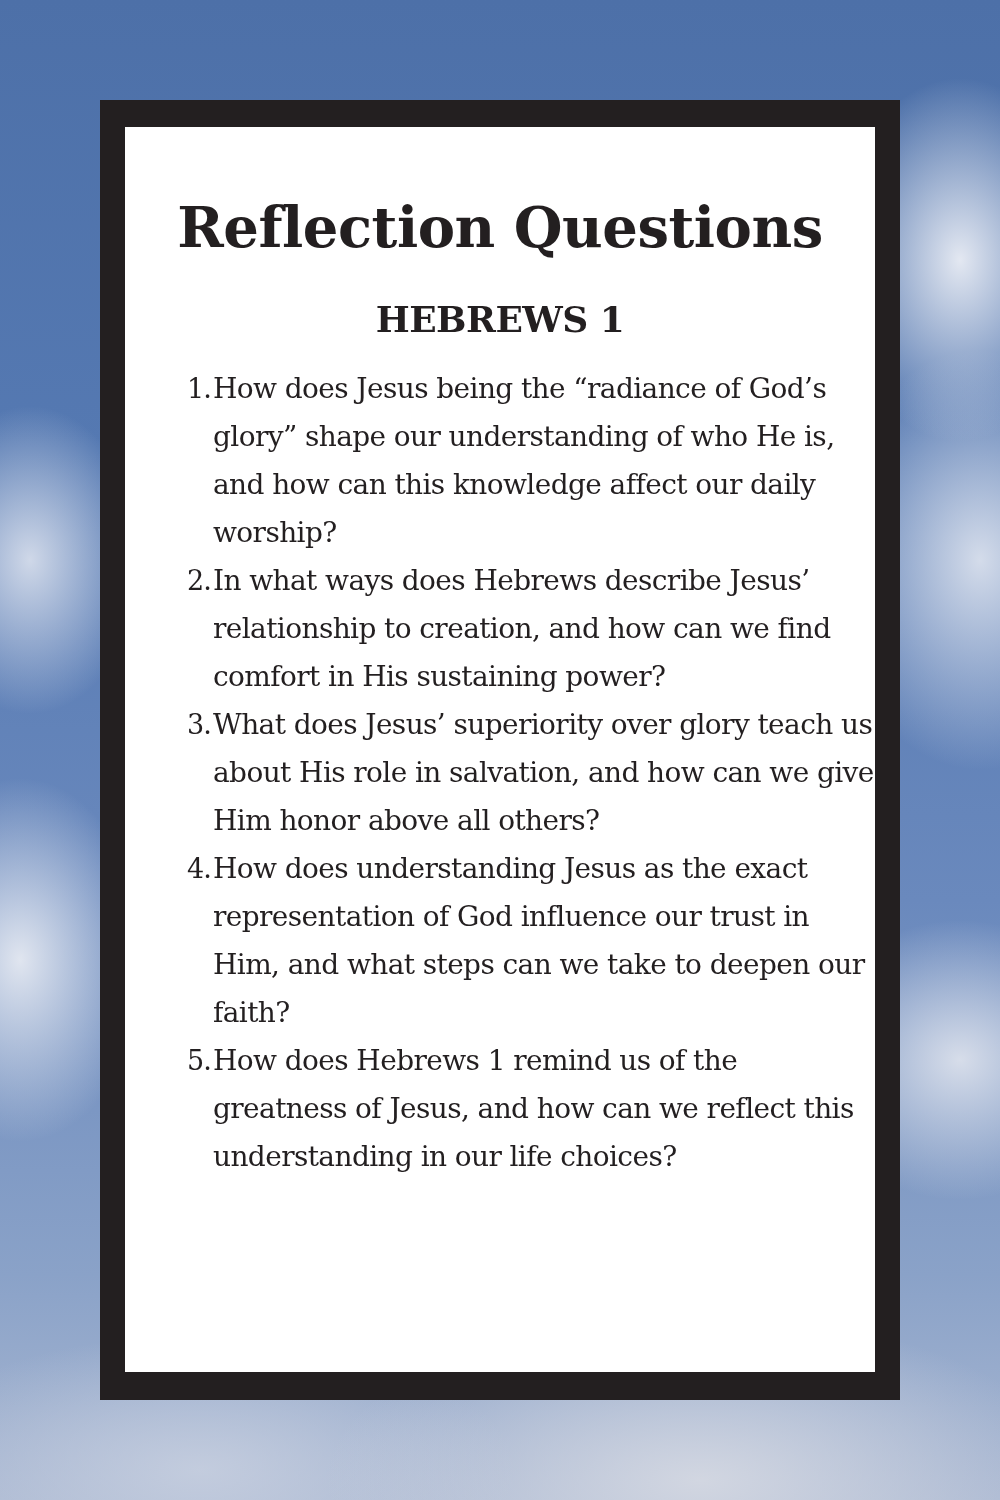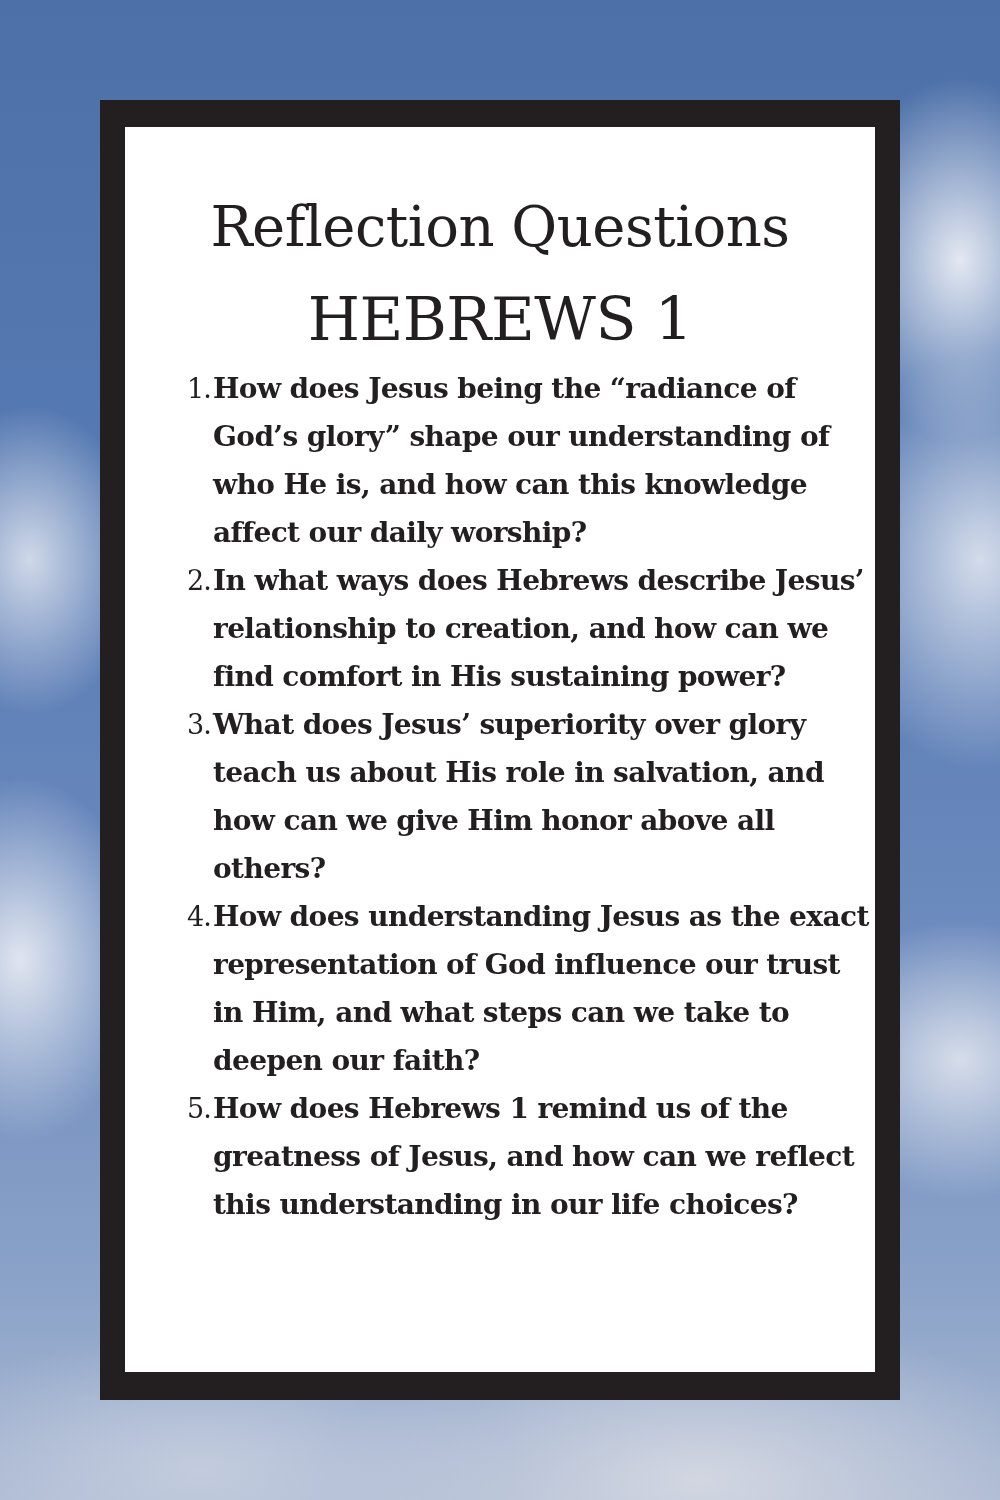--- a/index.html
+++ b/index.html
@@ -43,32 +43,32 @@
       height: 1245px;
       background: #ffffff;
       box-sizing: border-box;
     }
     .title {
       position: absolute;
       left: 0;
       right: 0;
       text-align: center;
       color: #231f20;
-      font-weight: normal;
+      font-weight: bold;
       margin: 0;
       letter-spacing: -0.5px;
     }
     .title.line1 {
       top: 60px;
       font-size: 56px;
       line-height: 80px;
     }
     .title.line2 {
       top: 152px;
-      font-size: 60px;
+      font-size: 36px;
       line-height: 80px;
     }
     .questions {
       position: absolute;
       left: 62px;
       top: 238px;
       width: 690px;
       margin: 0;
       padding: 0;
       list-style: none;
@@ -86,21 +86,21 @@
       position: absolute;
       left: 0;
       top: 0;
       width: 26px;
       font-weight: normal;
       font-size: 27px;
       letter-spacing: -1px;
     }
     .q-text {
       display: block;
-      font-weight: bold;
+      font-weight: normal;
     }
   </style>
 </head>
 <body>
 
 <div class="sky"></div>
 
 <div class="frame">
   <div class="panel">
     <h1 class="title line1">Reflection Questions</h1>

